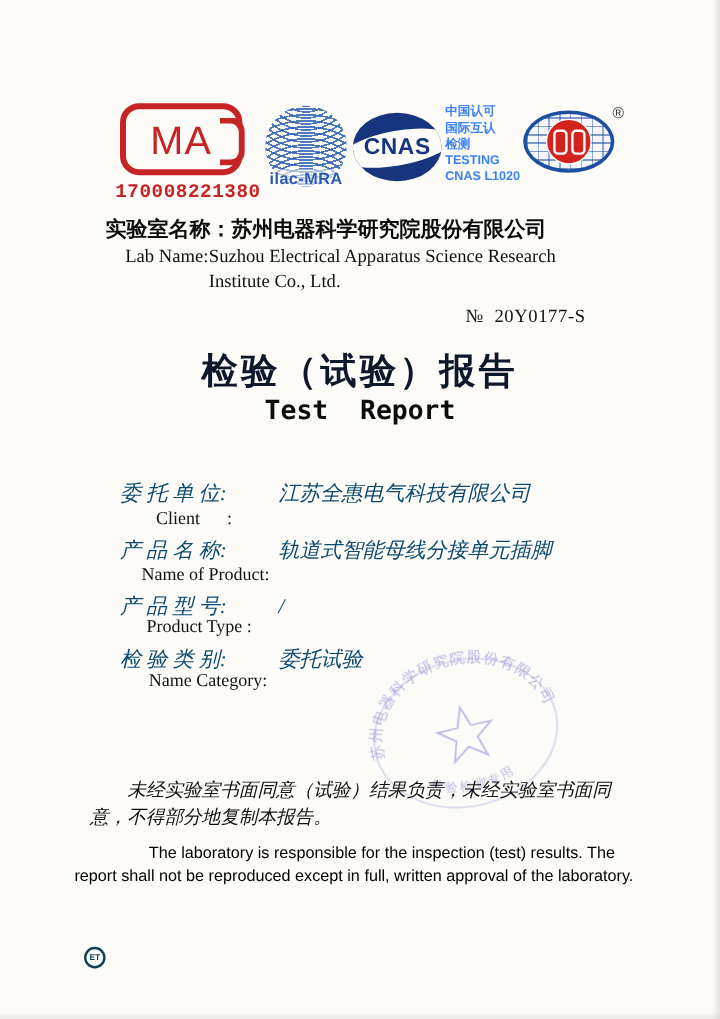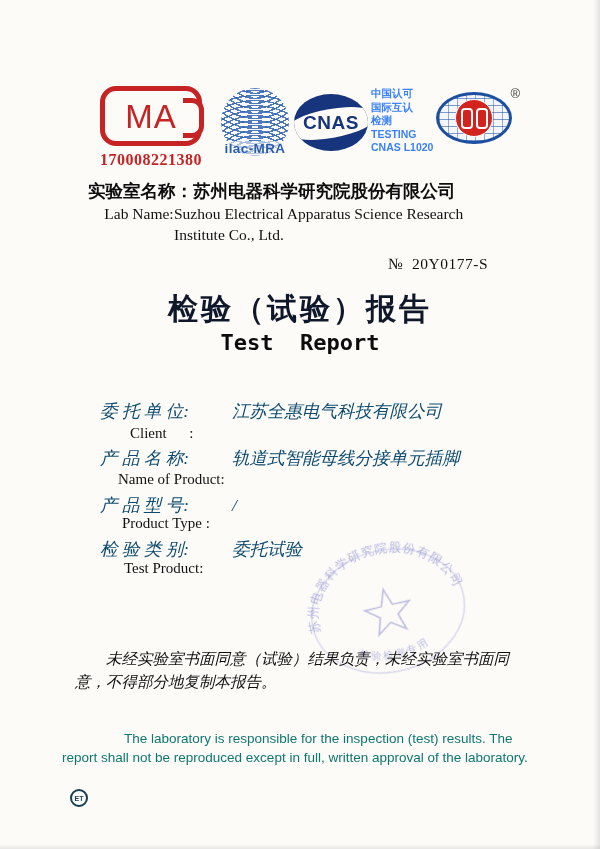--- a/index.html
+++ b/index.html
@@ -22,21 +22,21 @@
   .cma{left:96px;top:86px;width:110px;text-align:center;}
   .cma-box{
     width:92px;height:50px;margin:0 auto;border:5px solid #c62424;border-radius:16px;
     display:flex;align-items:center;justify-content:center;position:relative;background:transparent;
   }
   .cma-box::after{ 
     content:'';position:absolute;right:-7px;top:7px;width:16px;height:30px;
     border:5px solid #c62424;border-left:none;border-radius:0 12px 12px 0;background:#fcfbf8;
   }
   .cma-ma{font-family:"Liberation Sans",sans-serif;font-weight:normal;font-size:33px;color:#c62424;letter-spacing:1px;line-height:1;}
-  .cma-number{margin-top:5px;font-family:Liberation Serif, serif;font-weight:bold;font-size:16px;color:#c62424;letter-spacing:.5px;}
+  .cma-number{margin-top:5px;font-family:Liberation Mono, monospace;font-weight:bold;font-size:16px;color:#c62424;letter-spacing:.5px;}
 
   .ilac{
     left:221px;top:88px;width:68px;height:68px;border-radius:50%;
     background:
       repeating-radial-gradient(circle at 50% 130%, rgba(47,98,181,.85) 0 1.4px, rgba(0,0,0,0) 1.4px 5px),
       repeating-radial-gradient(circle at 50% -30%, rgba(47,98,181,.85) 0 1.4px, rgba(0,0,0,0) 1.4px 5px);
     display:flex;align-items:flex-end;justify-content:center;
   }
   .ilac-label{
     font-family:"Liberation Sans",sans-serif;font-weight:bold;font-size:13.5px;color:#2a5cad;
@@ -99,21 +99,21 @@
   .r1z{top:399px;} .r1e{left:130px;top:425px;}
   .r2z{top:446px;} .r2e{left:118px;top:471px;}
   .r3z{top:493px;} .r3e{left:122px;top:515px;}
   .r4z{top:537px;} .r4e{left:124px;top:560px;}
 
   
   .stamp{left:303px;top:543px;width:170px;height:135px;transform:rotate(-13deg);opacity:.85;filter:blur(.5px);}
 
   
   .disc-zh{left:75px;top:647px;width:460px;font-size:15.5px;line-height:23px;text-indent:31px;color:#0e0e0e;}
-  .disc-en{left:62px;top:701px;width:478px;font-family:"Liberation Sans",sans-serif;font-size:13.5px;line-height:19px;text-indent:62px;color:#0f766e;margin-top:28px;}
+  .disc-en{left:62px;top:701px;width:478px;font-family:"Liberation Sans",sans-serif;font-size:13.5px;line-height:19px;text-indent:62px;color:#000000;}
 
   
   .foot-mark{
     left:70px;top:789px;width:14px;height:14px;border:2px solid #123f52;border-radius:50%;
     display:flex;align-items:center;justify-content:center;
     font-family:"Liberation Sans",sans-serif;font-weight:bold;font-size:7px;color:#123f52;
   }
 </style>
 </head>
 <body>
@@ -166,21 +166,21 @@
   <div class="abs f-zh kai r1z"><span class="f-label">委 托 单 位:</span><span class="f-value">江苏全惠电气科技有限公司</span></div>
   <div class="abs f-en r1e">Client      :</div>
 
   <div class="abs f-zh kai r2z"><span class="f-label">产 品 名 称:</span><span class="f-value">轨道式智能母线分接单元插脚</span></div>
   <div class="abs f-en r2e">Name of Product:</div>
 
   <div class="abs f-zh kai r3z"><span class="f-label">产 品 型 号:</span><span class="f-value">/</span></div>
   <div class="abs f-en r3e">Product Type :</div>
 
   <div class="abs f-zh kai r4z"><span class="f-label">检 验 类 别:</span><span class="f-value">委托试验</span></div>
-  <div class="abs f-en r4e">Test Product:</div>
+  <div class="abs f-en r4e">Name Category:</div>
 
   <div class="abs stamp">
     <svg width="170" height="135" viewBox="0 0 170 135">
       <ellipse cx="85" cy="68" rx="77" ry="61" fill="none" stroke="rgba(108,108,198,0.28)" stroke-width="1.5"></ellipse>
       <defs>
         <path id="sealTopArc" d="M 15,78 A 71,59 0 1 1 155,78" fill="none"></path>
         <path id="sealBottomArc" d="M 46,106 A 62,42 0 0 0 124,106" fill="none"></path>
       </defs>
       <text font-size="12.5" fill="rgba(108,108,198,0.58)" letter-spacing="1" font-family="Liberation Serif,serif">
         <textPath href="#sealTopArc" startOffset="2%">苏州电器科学研究院股份有限公司</textPath>

